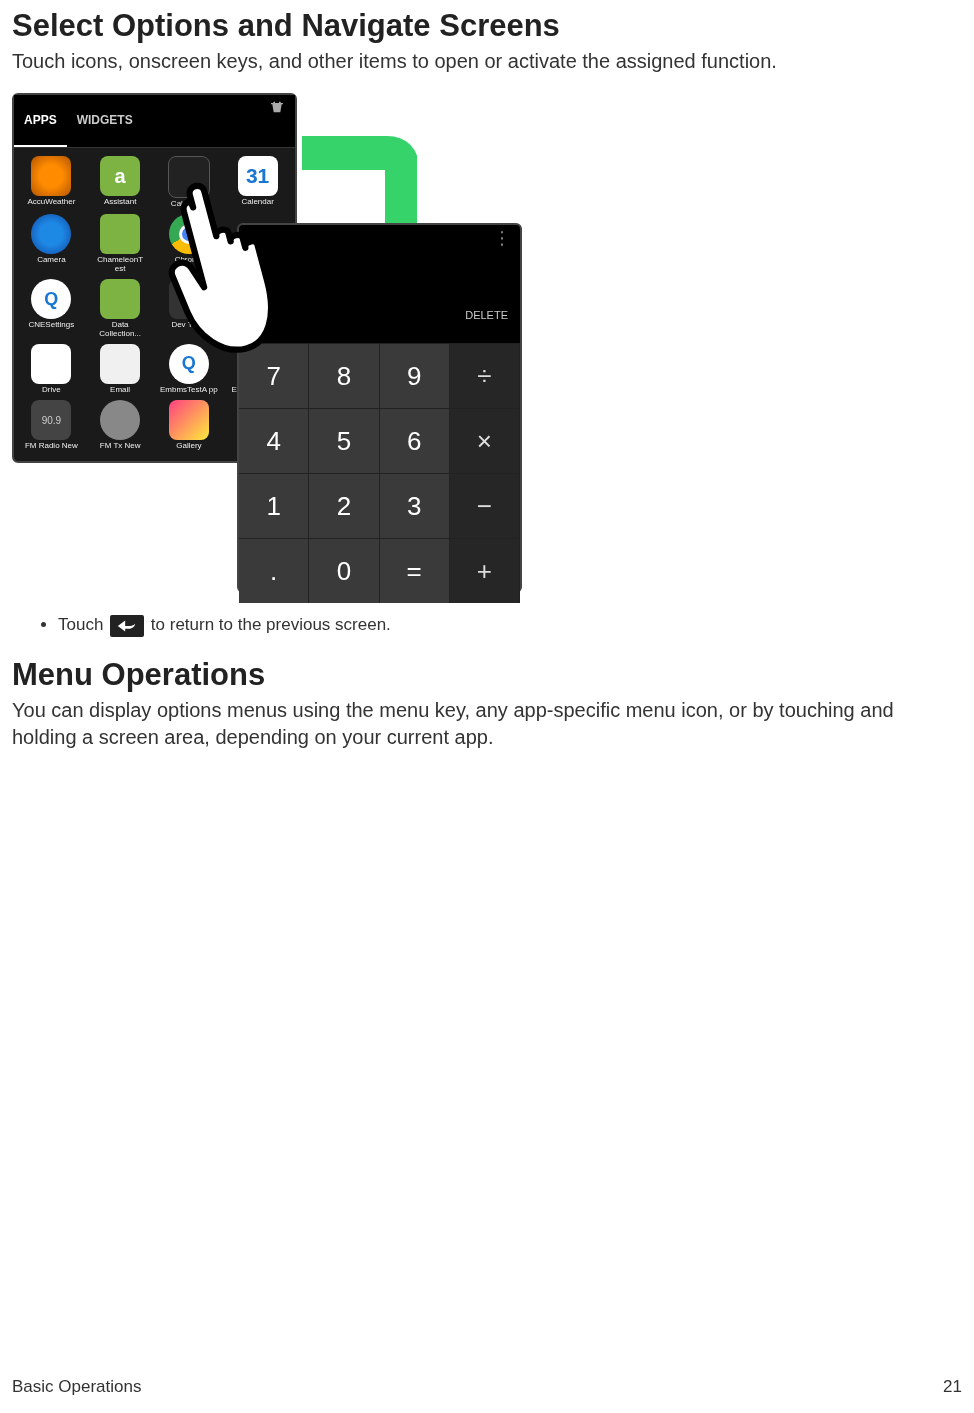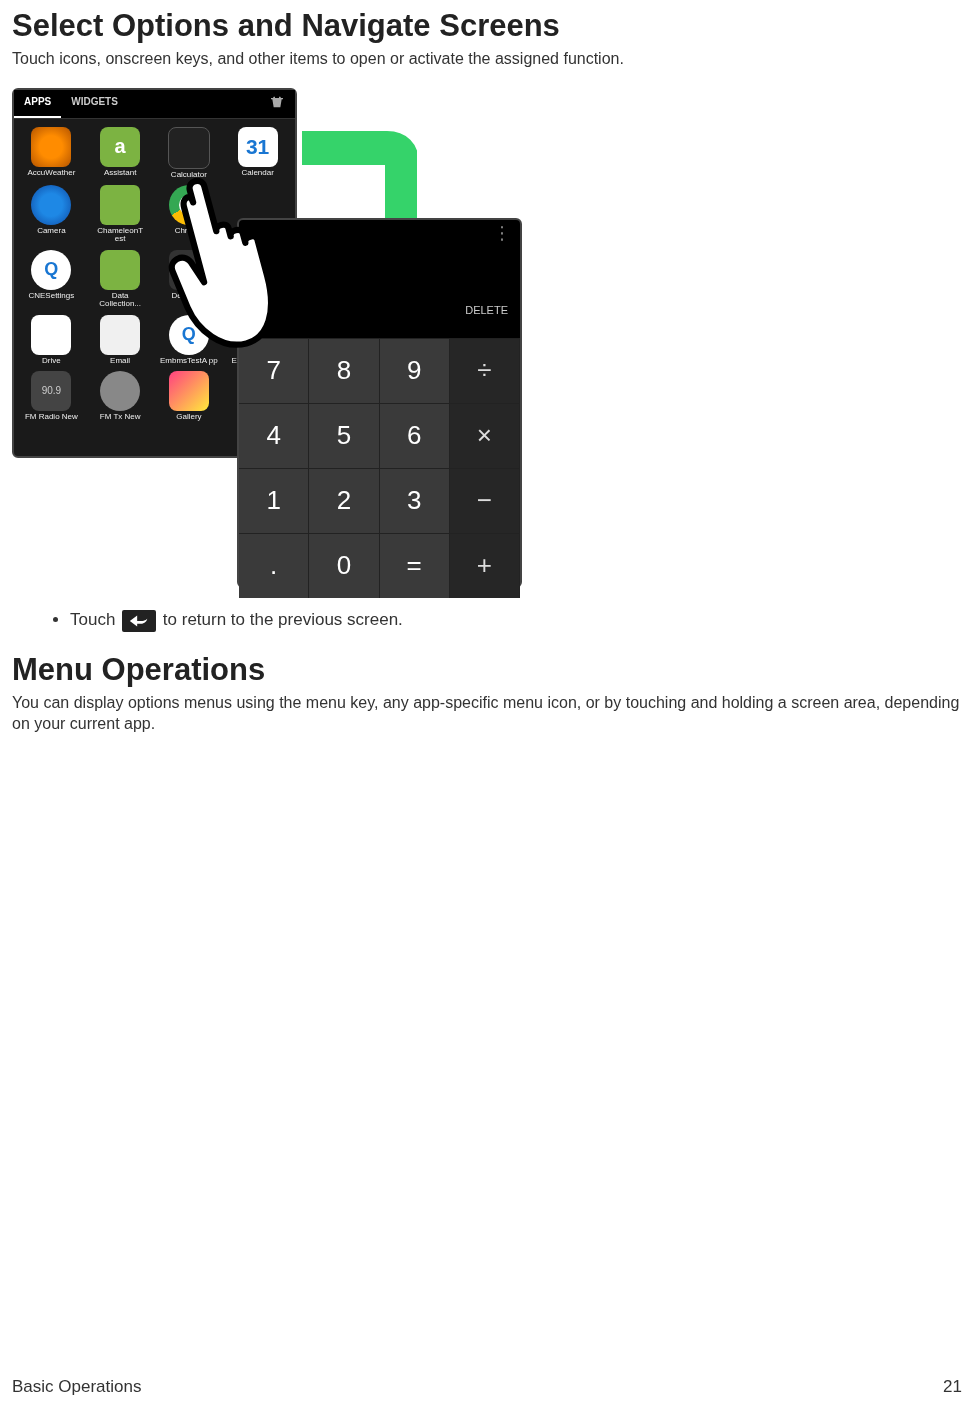--- a/index.html
+++ b/index.html
@@ -13,21 +13,21 @@
     min-height: 1413px;
   }
   h2.section-title {
     font-family: Verdana, Arial, sans-serif;
     font-weight: bold;
     font-size: 31px;
     color: #222;
     margin: 0 0 4px 0;
   }
   p.body-text {
-    font-size: 16px;
+    font-size: 20px;
     color: #333;
     margin: 4px 0 18px 0;
     line-height: 1.35;
   }
   .figure {
     position: relative;
     width: 520px;
     height: 510px;
     margin-bottom: 12px;
   }
@@ -37,21 +37,21 @@
     border: 2px solid #444;
     border-radius: 6px;
     box-sizing: border-box;
   }
   .apps-phone { left: 0; top: 0; width: 285px; height: 370px; z-index: 1; }
   .calc-phone { left: 225px; top: 130px; width: 285px; height: 370px; z-index: 3; background:#000; }
   .arrow { position:absolute; left:285px; top:40px; z-index:2; }
 
   
   .tabs { display:flex; background:#000; border-bottom:1px solid #333; }
-  .tab { flex:0 0 auto; padding:6px 10px; font-size:10px; font-weight:bold; color:#ccc; }
+  .tab { flex:0 0 auto; padding:18px 10px; font-size:12px; font-weight:bold; color:#ccc; }
   .tab.active { color:#fff; border-bottom:2px solid #fff; }
   .shop-icon { margin-left:auto; padding:4px 10px; color:#aaa; }
   .app-grid { display:grid; grid-template-columns:repeat(4,1fr); gap:6px; padding:8px 6px; }
   .app { display:flex; flex-direction:column; align-items:center; text-align:center; }
   .app-icon { width:40px; height:40px; border-radius:8px; margin-bottom:2px; display:flex; align-items:center; justify-content:center; }
   .app-label { font-size:8px; color:#eee; line-height:1.05; max-width:58px; }
 
   
   .ico-accuweather{background:radial-gradient(circle,#ff8c00 40%,#b35300 100%);}
   .ico-assistant{background:#7cb342;color:#fff;font-weight:bold;font-size:20px;}
@@ -82,21 +82,21 @@
   .delete-btn { color:#ccc; font-size:11px; }
   .keypad { display:grid; grid-template-columns:repeat(4,1fr); }
   .key { height:64px; display:flex; align-items:center; justify-content:center; font-size:26px; color:#fff; background:#3a3a3a; border-top:1px solid #222; border-right:1px solid #222; }
   .key.op { background:#262626; color:#ddd; }
 
   
   .hand { position:absolute; left:140px; top:70px; z-index:5; transform:rotate(-15deg); }
   .hand svg { width:170px; height:200px; }
 
   ul.bullet { padding-left:46px; margin:10px 0 20px; }
-  ul.bullet li { font-size:17px; color:#333;margin-left:12px; }
+  ul.bullet li { font-size:17px; color:#333; }
   .back-icon { display:inline-flex; align-items:center; justify-content:center; width:34px; height:22px; background:#222; border-radius:2px; vertical-align:middle; margin:0 2px; }
   .back-icon svg { width:22px; height:16px; }
 
   .footer { position:absolute; bottom:16px; left:12px; right:12px; display:flex; justify-content:space-between; font-size:17px; color:#333; }
 </style>
 </head>
 <body>
 
 <h2 class="section-title">Select Options and Navigate Screens</h2>
 <p class="body-text">Touch icons, onscreen keys, and other items to open or activate the assigned function.</p>

